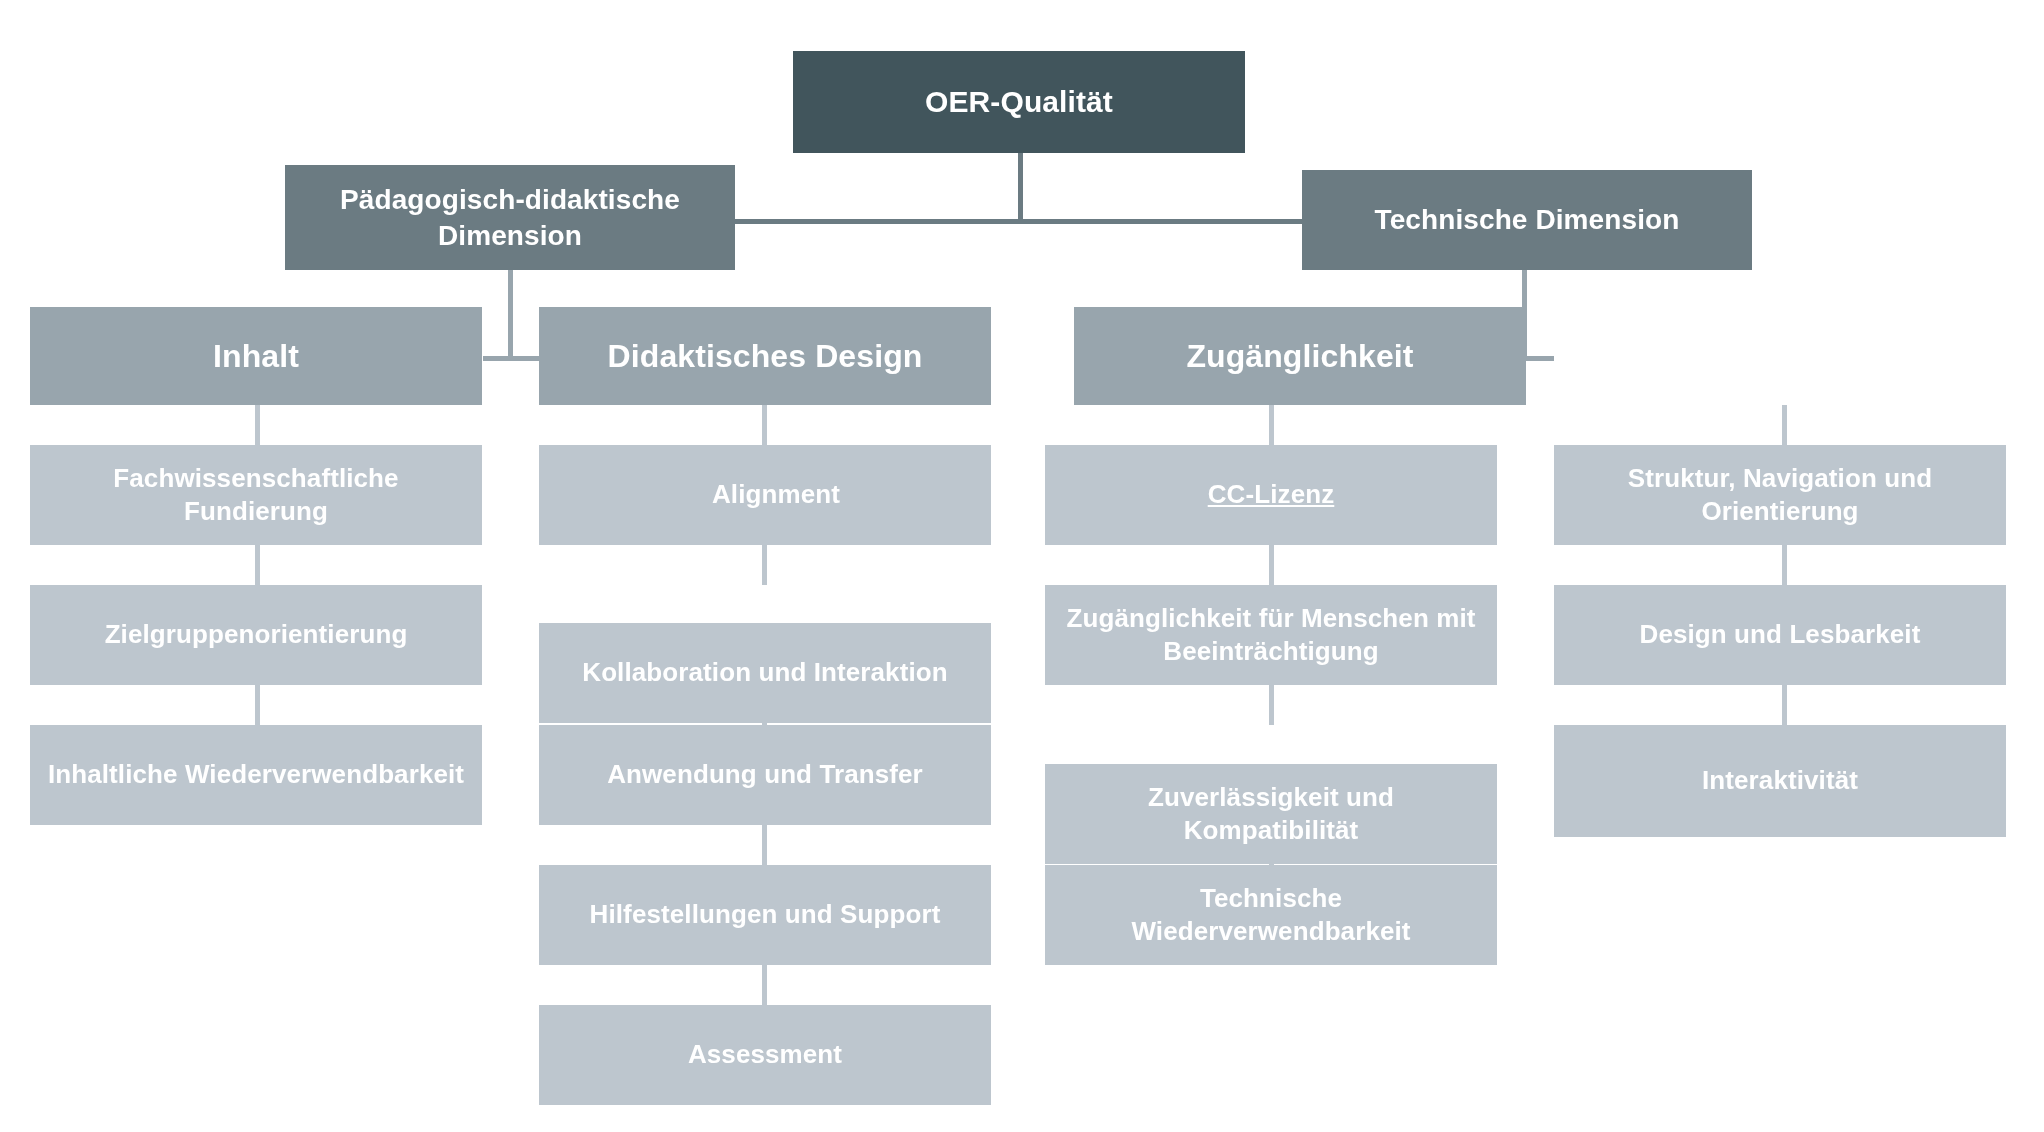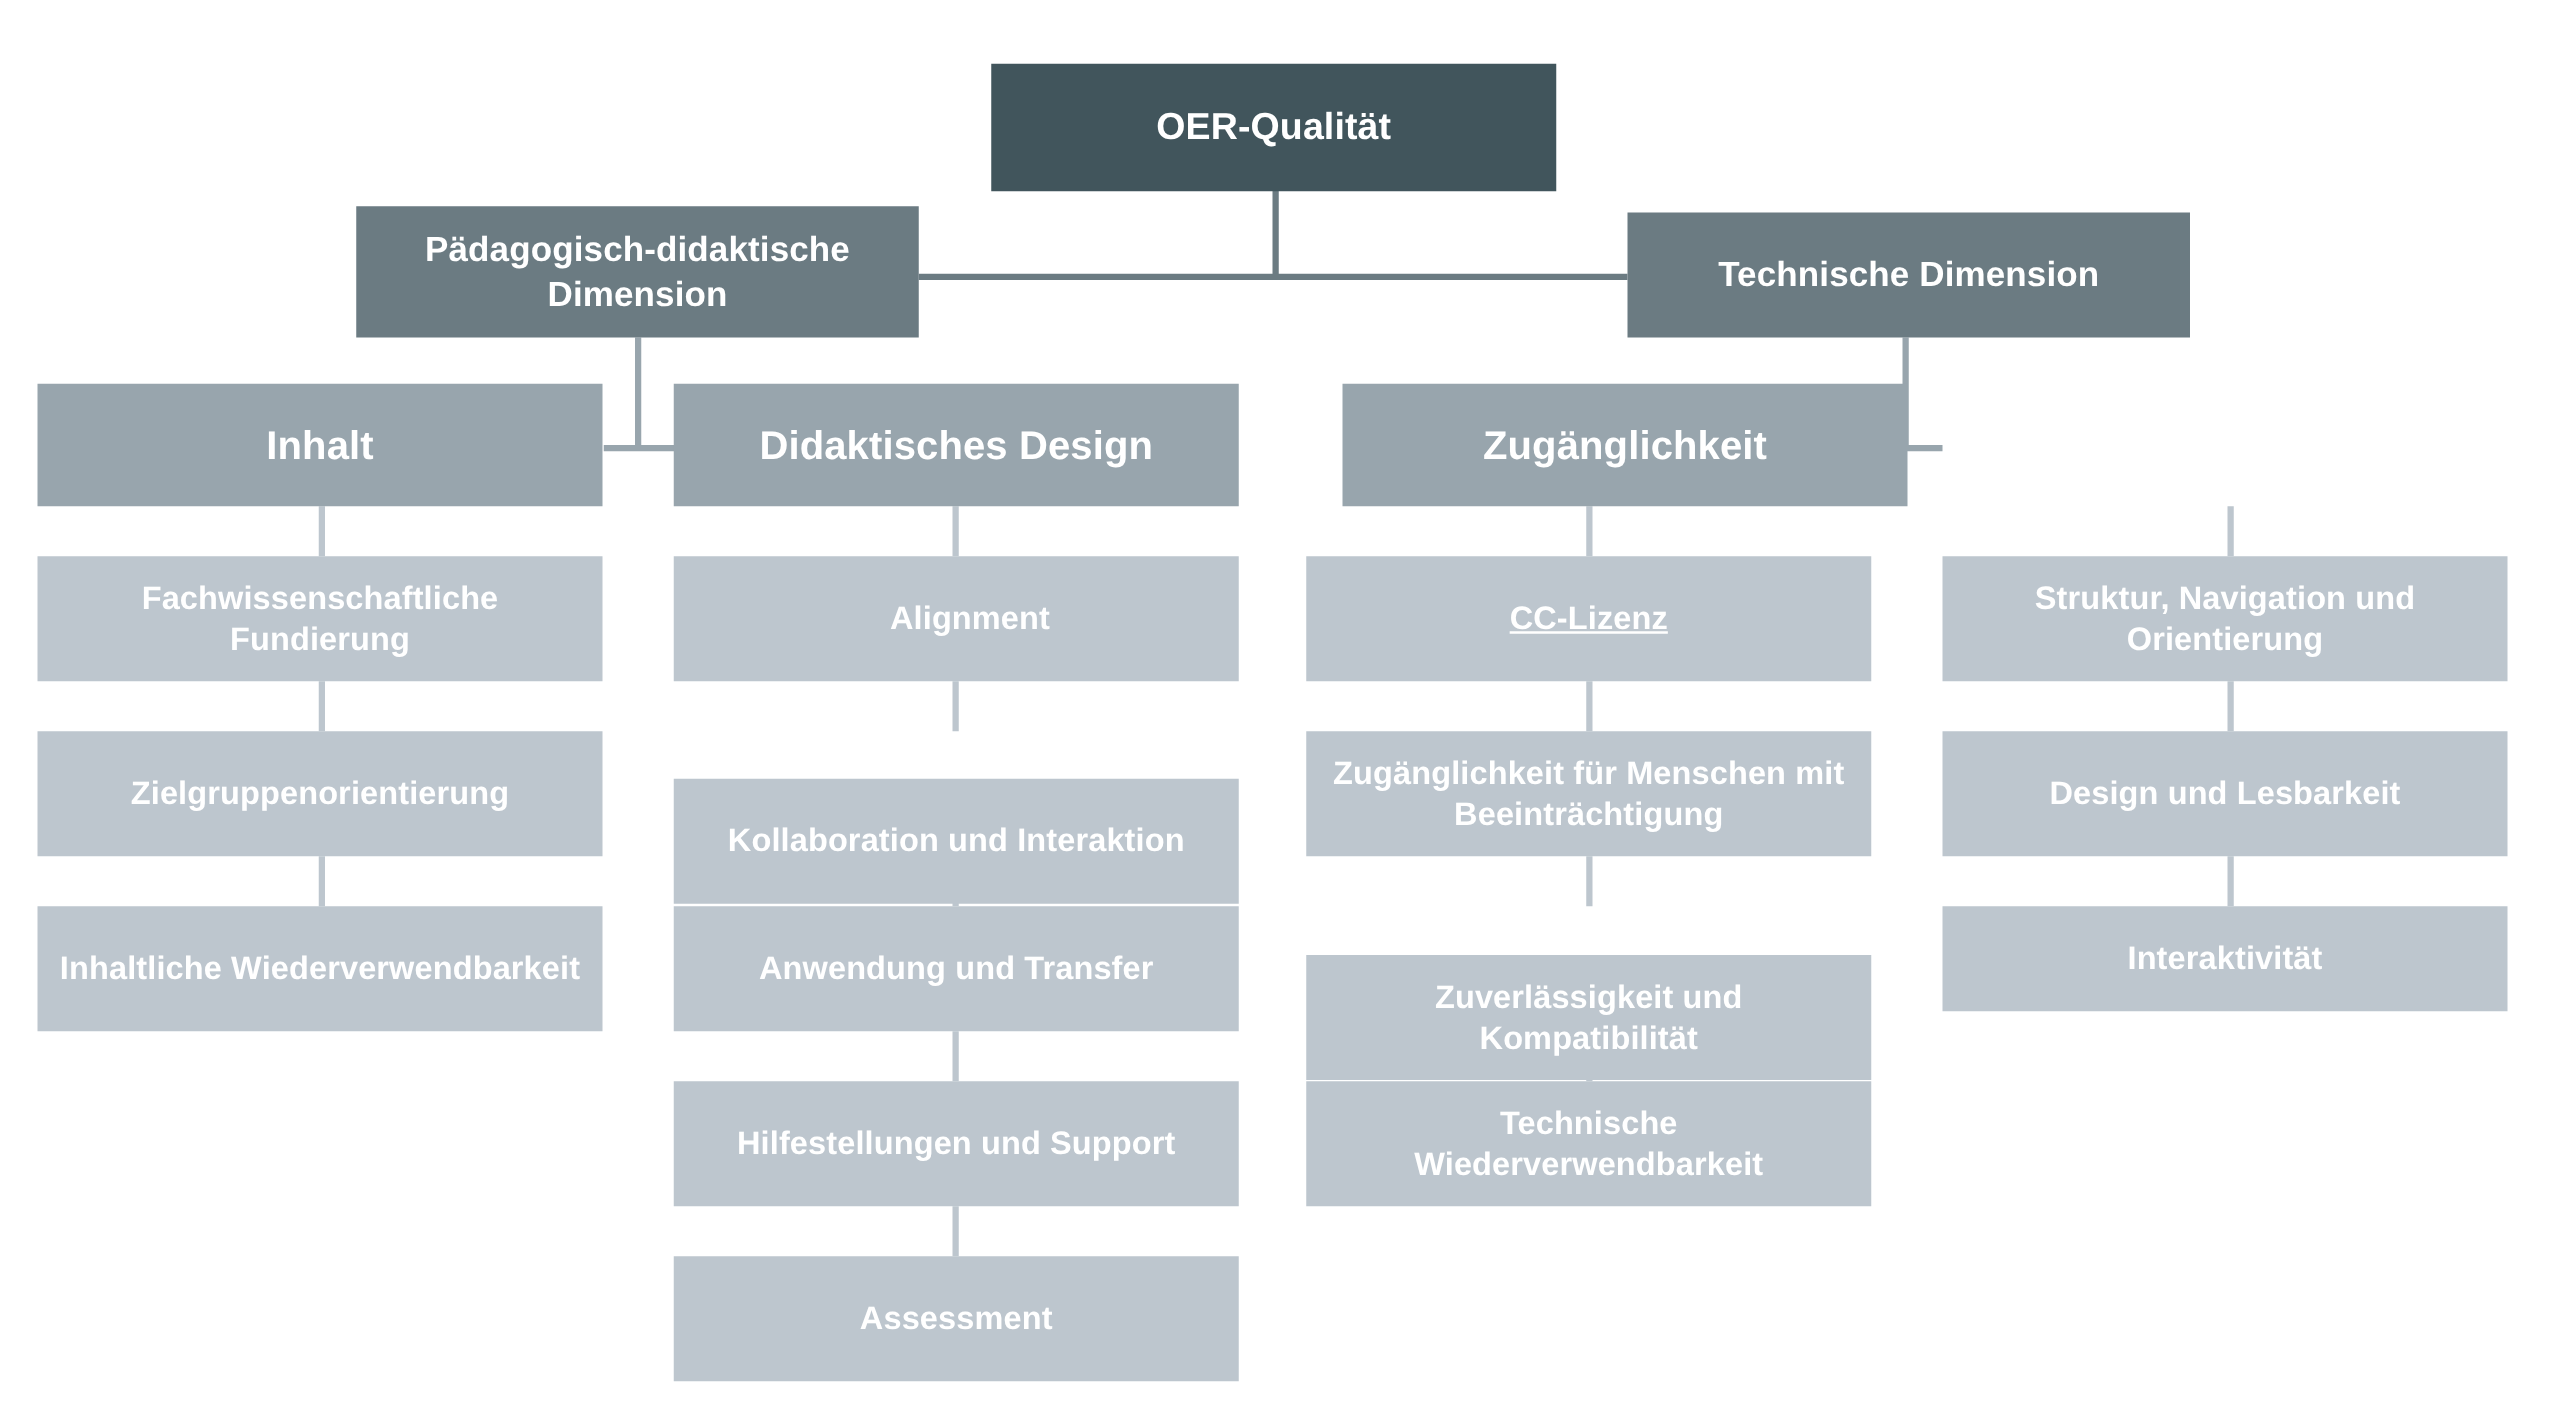--- a/index.html
+++ b/index.html
@@ -149,17 +149,17 @@
   <div class="node tier-leaf" style="left:1045px; top:865px; width:452px; height:100px;">
     <span class="txt">Technische Wiederverwendbarkeit</span>
   </div>
 
   <div class="node tier-leaf" style="left:1554px; top:445px; width:452px; height:100px;">
     <span class="txt">Struktur, Navigation und Orientierung</span>
   </div>
   <div class="node tier-leaf" style="left:1554px; top:585px; width:452px; height:100px;">
     <span class="txt">Design und Lesbarkeit</span>
   </div>
-  <div class="node tier-leaf" style="left:1554px; top:725px; width:452px; height:84px;">
+  <div class="node tier-leaf" style="left:1554px; top:725px; width:452px; height:112px;">
     <span class="txt">Interaktivität</span>
   </div>
 
 </div>
 
 </body></html>

